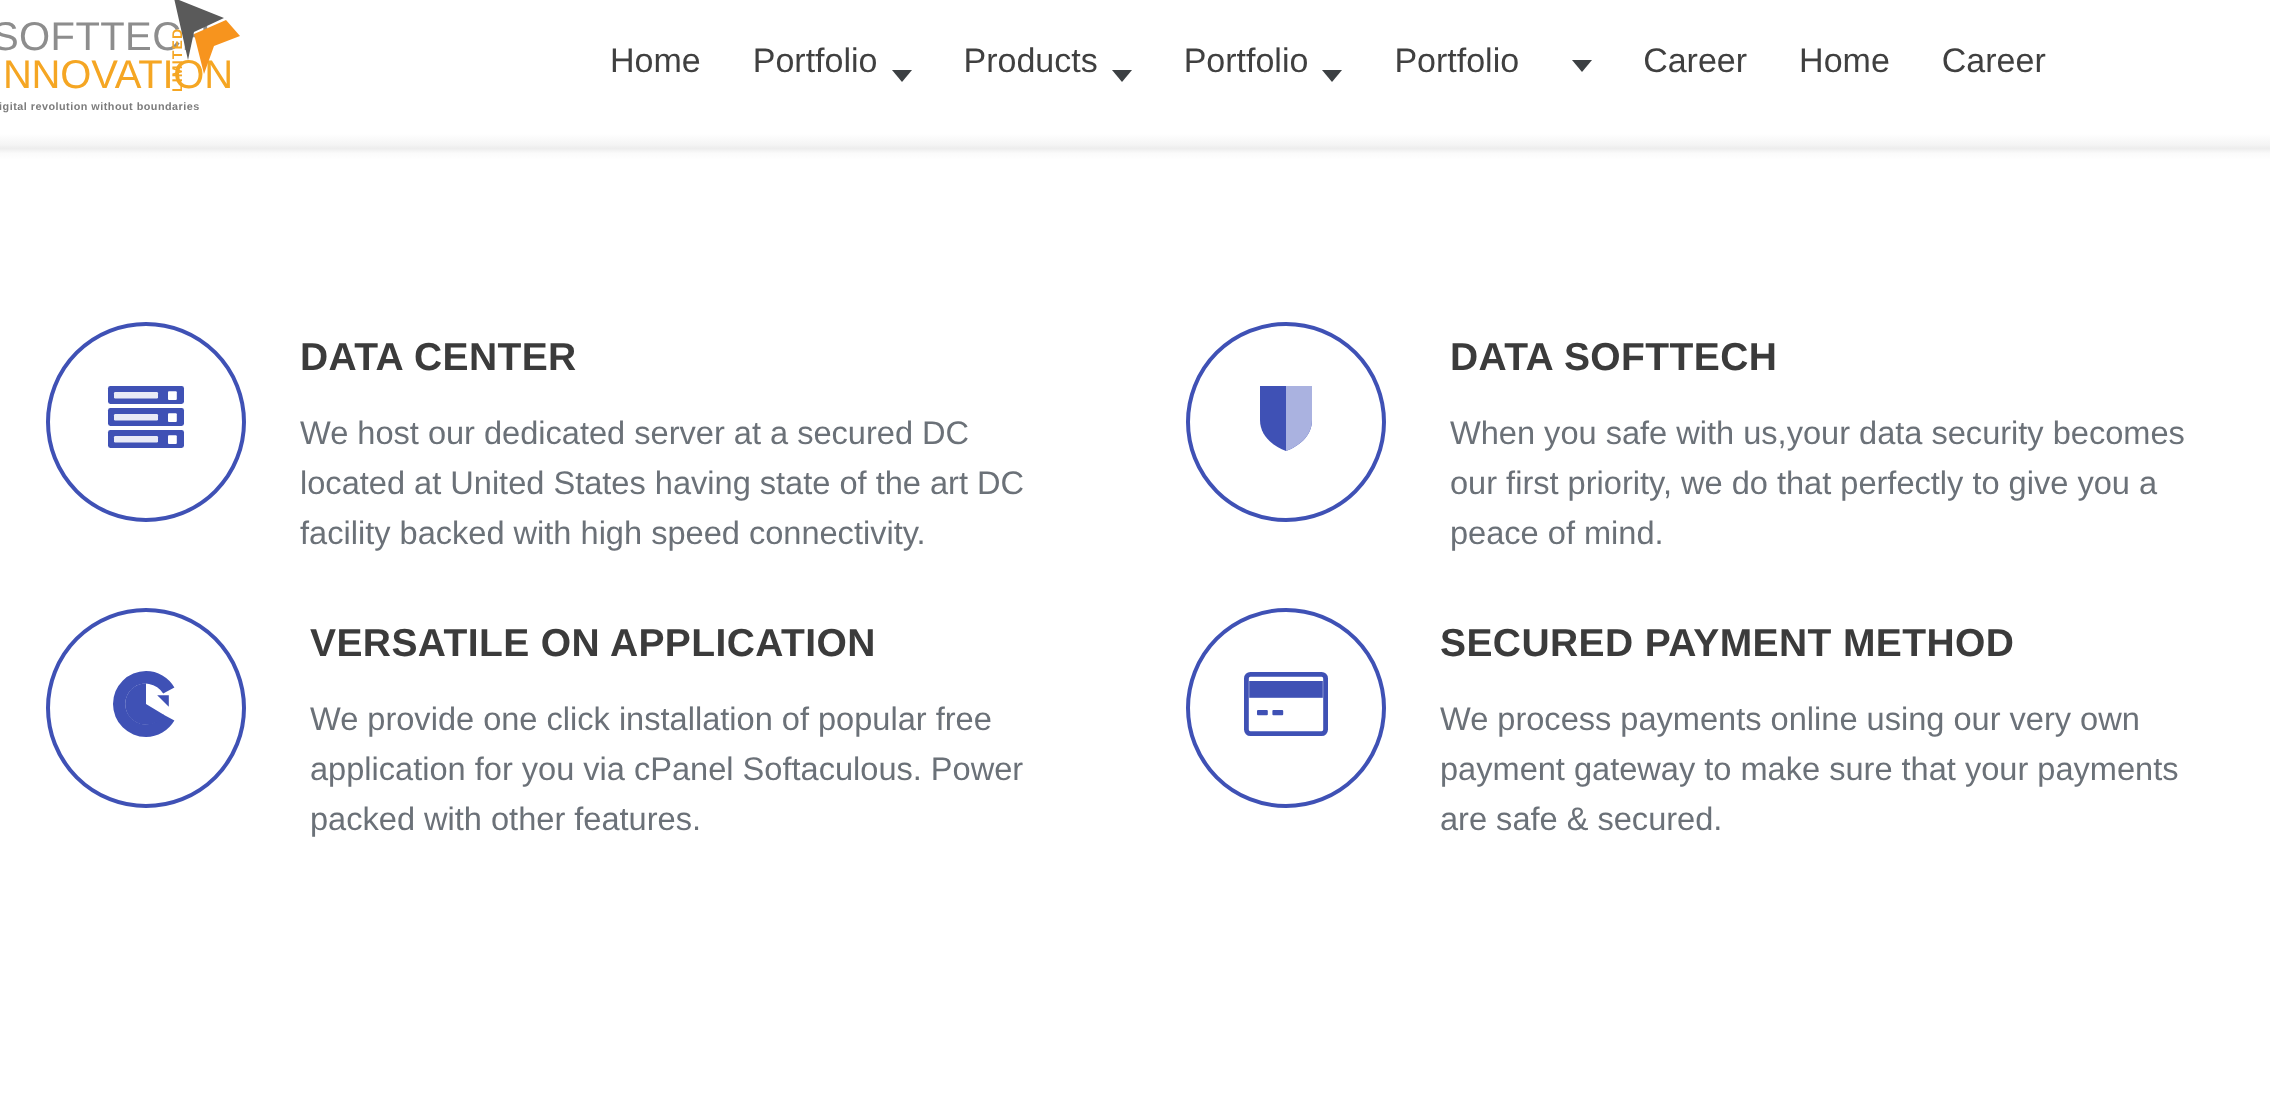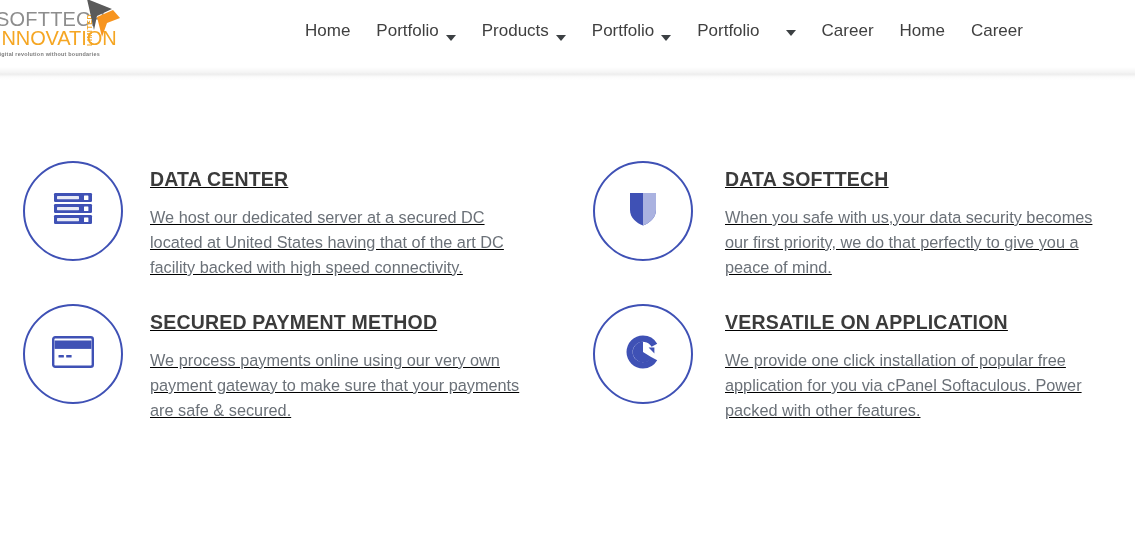--- a/index.html
+++ b/index.html
@@ -138,21 +138,20 @@
   }
 
   
   .features {
     position: relative;
     width: 100%;
     padding-top: 92px;
     display: grid;
     grid-template-columns: 570px 1fr;
     row-gap: 22px;
-    text-decoration: underline;
   }
 
   .feature {
     display: flex;
     align-items: flex-start;
   }
 
   .feature-icon-col {
     flex: 0 0 150px;
     display: flex;
@@ -275,38 +274,56 @@
             <rect x="4" y="26" width="22" height="3.2" rx="0.6" fill="#e8eaf6"></rect>
             <rect x="31" y="3.6" width="4.4" height="4.4" rx="0.5" fill="#ffffff"></rect>
             <rect x="31" y="14.6" width="4.4" height="4.4" rx="0.5" fill="#ffffff"></rect>
             <rect x="31" y="25.6" width="4.4" height="4.4" rx="0.5" fill="#ffffff"></rect>
           </svg>
         </span>
       </div>
     </div>
     <div class="feature-body">
       <h3 class="feature-title">DATA CENTER</h3>
-      <p class="feature-desc">We host our dedicated server at a secured DC located at United States having that of the art DC facility backed with high speed connectivity.</p>
+      <p class="feature-desc">We host our dedicated server at a secured DC located at United States having state of the art DC facility backed with high speed connectivity.</p>
     </div>
   </section>
 
   <section class="feature right">
     <div class="feature-icon-col">
       <div class="icon-circle">
         <span>
           <svg width="30" height="36" viewBox="0 0 30 36" xmlns="http://www.w3.org/2000/svg">
             <path d="M2 2 H28 V19 C28 27 21.5 32 15 34.5 C8.5 32 2 27 2 19 Z" fill="#3f51b5"></path>
             <path d="M15 2 H28 V19 C28 27 21.5 32 15 34.5 Z" fill="#aab2e0"></path>
           </svg>
         </span>
       </div>
     </div>
     <div class="feature-body">
       <h3 class="feature-title">DATA SOFTTECH</h3>
       <p class="feature-desc">When you safe with us,your data security becomes our first priority, we do that perfectly to give you a peace of mind.</p>
+    </div>
+  </section>
+
+  <section class="feature right">
+    <div class="feature-icon-col">
+      <div class="icon-circle">
+        <span>
+          <svg width="38" height="38" viewBox="0 0 38 38" xmlns="http://www.w3.org/2000/svg">
+            <path d="M19 2.5 A16.5 16.5 0 1 0 19 35.5 A16.5 16.5 0 0 0 33.2 27.3 L27.6 24.2 A10.2 10.2 0 1 1 27.6 13.8 L33.2 10.7 A16.5 16.5 0 0 0 19 2.5 Z" fill="#3f51b5"></path>
+            <path d="M19 8.6 A10.4 10.4 0 1 0 19 29.4 A10.4 10.4 0 0 0 27.9 24.4 L19 19 Z" fill="#3f51b5"></path>
+            <path d="M24.6 14.6 L30.4 14.6 L30.4 20.4 Z" fill="#3f51b5"></path>
+          </svg>
+        </span>
+      </div>
+    </div>
+    <div class="feature-body">
+      <h3 class="feature-title">VERSATILE ON APPLICATION</h3>
+      <p class="feature-desc">We provide one click installation of popular free application for you via cPanel Softaculous. Power packed with other features.</p>
     </div>
   </section>
 
   <section class="feature left">
     <div class="feature-icon-col">
       <div class="icon-circle">
         <span>
           <svg width="42" height="32" viewBox="0 0 42 32" xmlns="http://www.w3.org/2000/svg">
             <rect x="1.2" y="1.2" width="39.6" height="29.6" rx="2" fill="#ffffff" stroke="#3f51b5" stroke-width="2.4"></rect>
             <rect x="2.6" y="4.5" width="36.8" height="8.4" fill="#3f51b5"></rect>
@@ -315,31 +332,13 @@
           </svg>
         </span>
       </div>
     </div>
     <div class="feature-body">
       <h3 class="feature-title">SECURED PAYMENT METHOD</h3>
       <p class="feature-desc">We process payments online using our very own payment gateway to make sure that your payments are safe &amp; secured.</p>
     </div>
   </section>
 
-  <section class="feature right">
-    <div class="feature-icon-col">
-      <div class="icon-circle">
-        <span>
-          <svg width="38" height="38" viewBox="0 0 38 38" xmlns="http://www.w3.org/2000/svg">
-            <path d="M19 2.5 A16.5 16.5 0 1 0 19 35.5 A16.5 16.5 0 0 0 33.2 27.3 L27.6 24.2 A10.2 10.2 0 1 1 27.6 13.8 L33.2 10.7 A16.5 16.5 0 0 0 19 2.5 Z" fill="#3f51b5"></path>
-            <path d="M19 8.6 A10.4 10.4 0 1 0 19 29.4 A10.4 10.4 0 0 0 27.9 24.4 L19 19 Z" fill="#3f51b5"></path>
-            <path d="M24.6 14.6 L30.4 14.6 L30.4 20.4 Z" fill="#3f51b5"></path>
-          </svg>
-        </span>
-      </div>
-    </div>
-    <div class="feature-body">
-      <h3 class="feature-title">VERSATILE ON APPLICATION</h3>
-      <p class="feature-desc">We provide one click installation of popular free application for you via cPanel Softaculous. Power packed with other features.</p>
-    </div>
-  </section>
-
 </main>
 
 </body></html>

